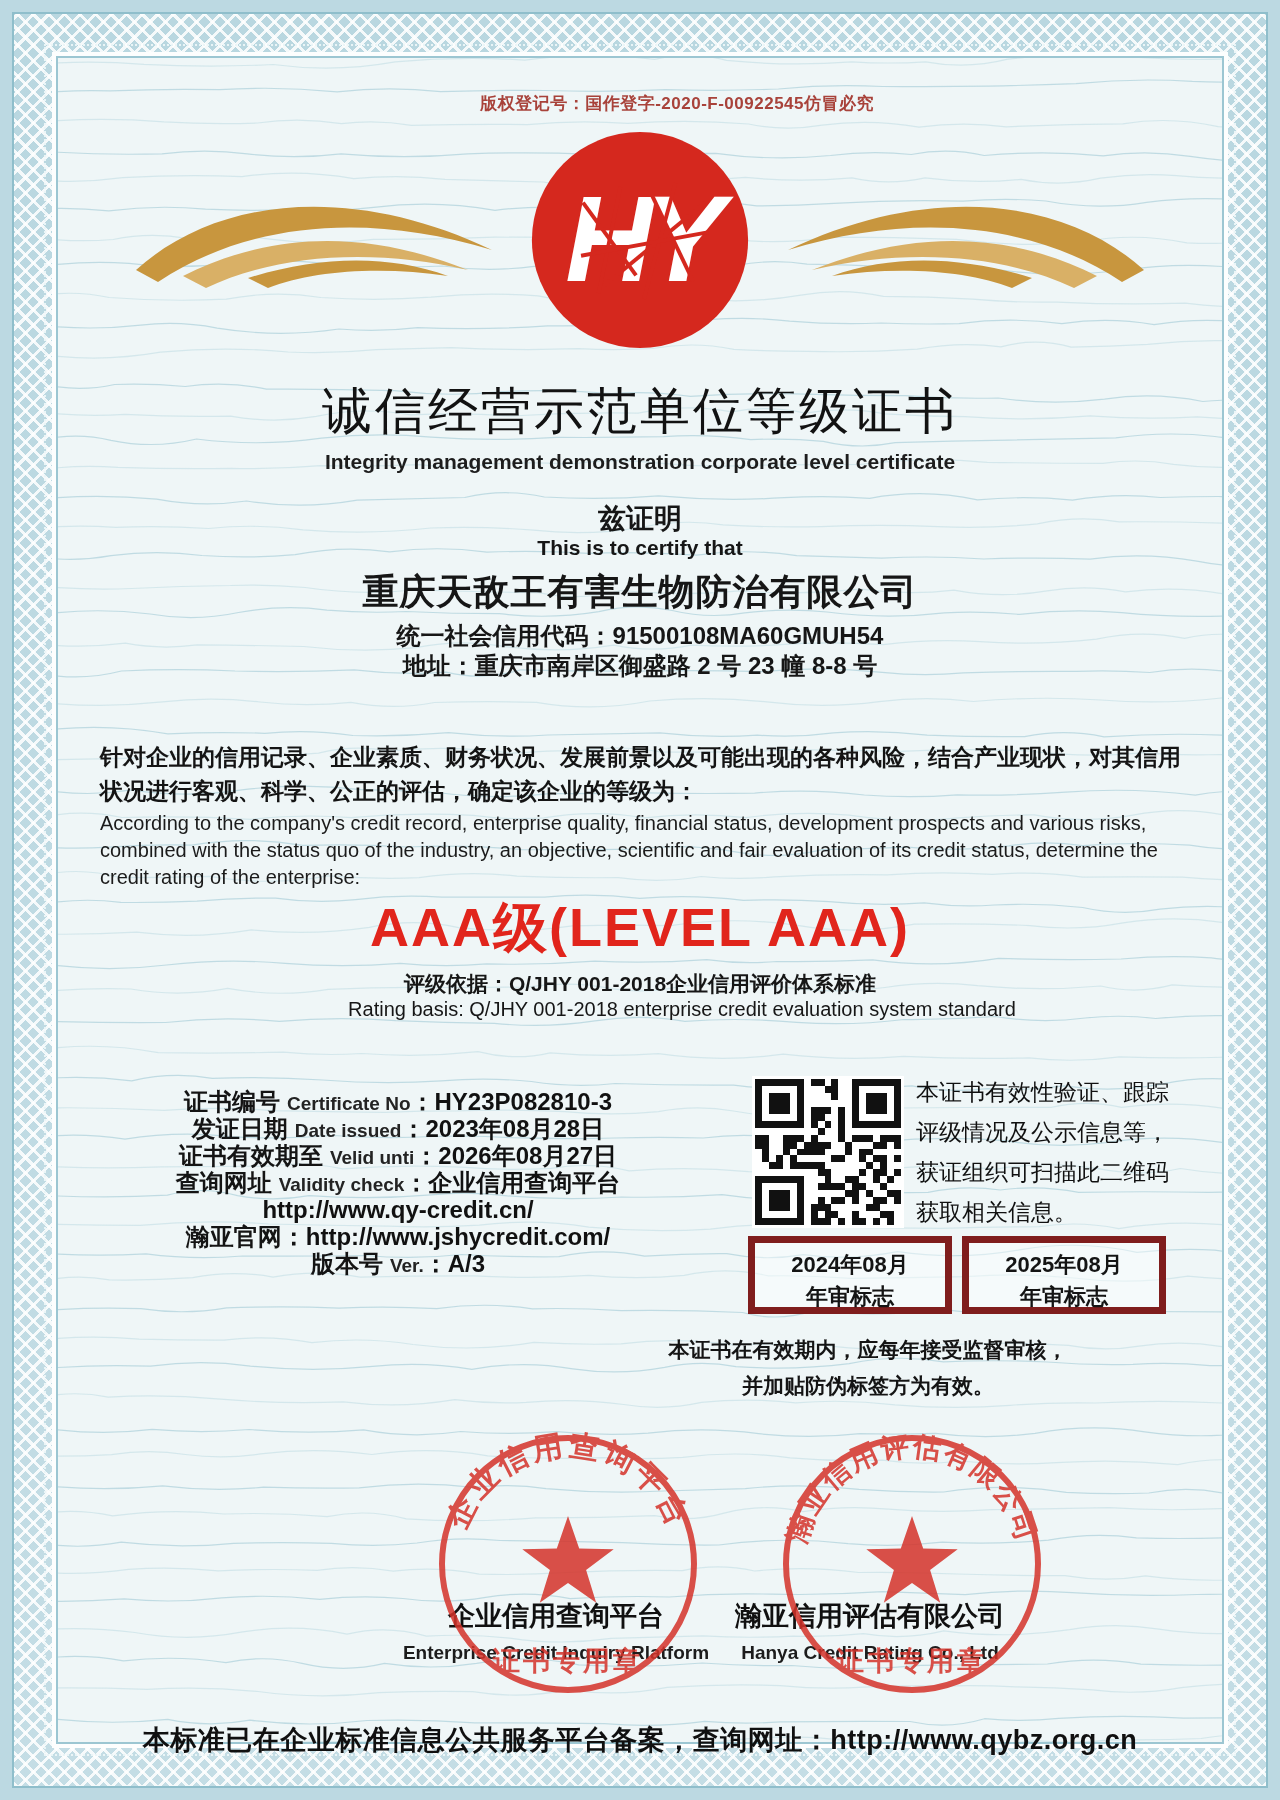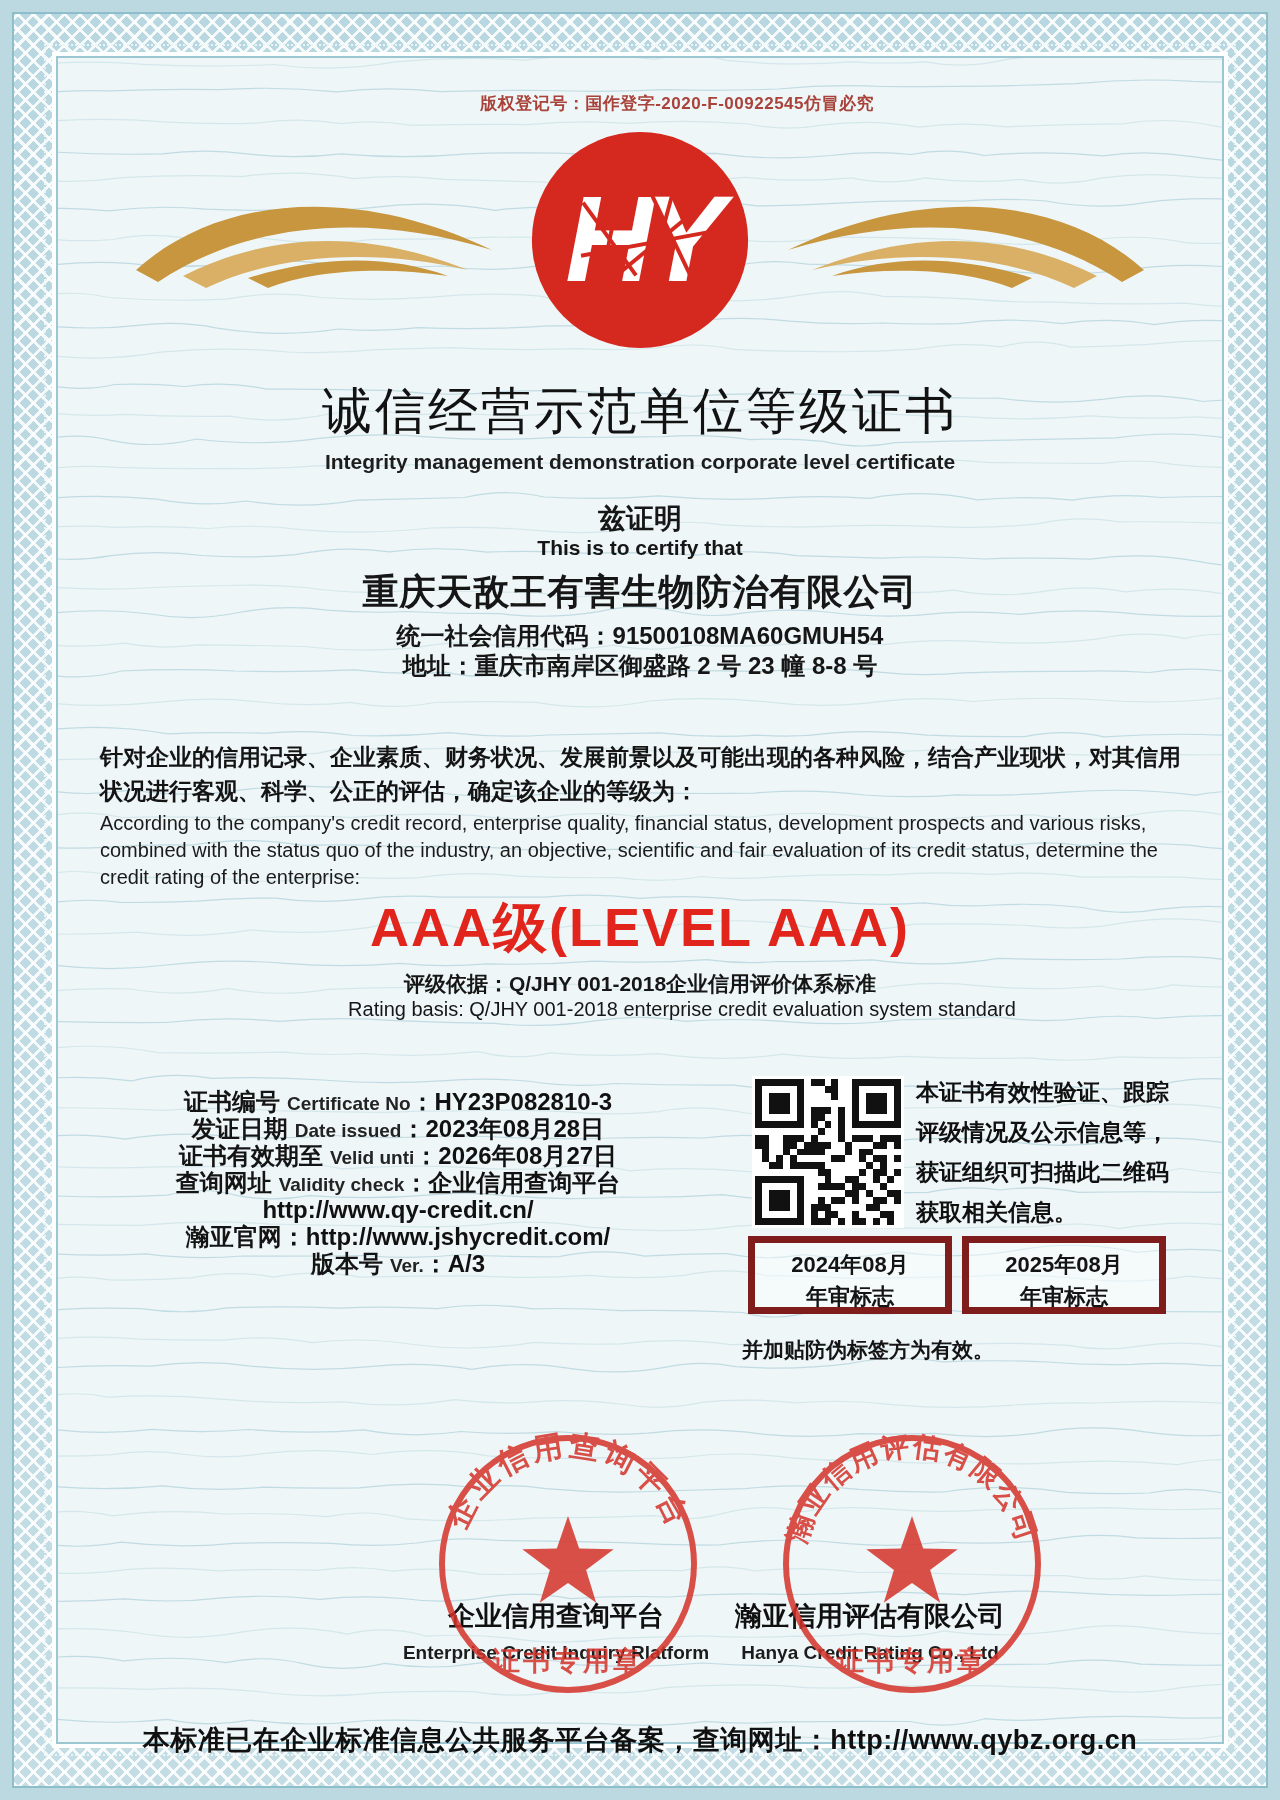--- a/index.html
+++ b/index.html
@@ -39,21 +39,21 @@
   .rating-en{top:998px;font-size:20px;font-weight:500;padding-left:42px;}
 
   .details{left:108px;top:1090px;width:580px;}
   .d-row{line-height:24px;white-space:nowrap;text-align:center;}
   .d-zh{font-size:24px;font-weight:700;color:#141414;}
   .d-en{font-size:19px;font-weight:600;color:#232323;margin-left:7px;}
   .d-en:empty{margin-left:0;}
   .d-val{font-size:24px;font-weight:600;color:#111;}
 
   .qr-wrap{left:752px;top:1076px;width:152px;height:152px;background:#fff;padding:0;}
-  .qr-note{left:916px;top:1072px;width:258px;font-size:23px;font-weight:700;line-height:40px;color:#101010;}
+  .qr-note{left:916px;top:1072px;width:258px;font-size:23px;font-weight:400;line-height:40px;color:#101010;}
 
   .audit-box{top:1236px;width:204px;height:78px;border:7px solid #7f1d1d;background:rgba(252,254,254,.45);
              text-align:center;box-sizing:border-box;padding-top:6px;}
   .ab-line{font-size:22px;font-weight:600;line-height:32px;color:#141414;}
   .audit-note{left:648px;top:1332px;width:440px;text-align:center;font-size:21px;font-weight:600;line-height:36px;color:#141414;}
 
   .seal{width:280px;height:280px;top:1424px;opacity:.85;z-index:5;}
   .seal.left{left:428px;}
   .seal.right{left:772px;}
   .org-col{top:1598px;width:340px;text-align:center;z-index:4;}
@@ -429,20 +429,21 @@
 
     <div class="abs audit-box" style="left:748px">
       <div class="ab-line">2024年08月</div>
       <div class="ab-line">年审标志</div>
     </div>
     <div class="abs audit-box" style="left:962px">
       <div class="ab-line">2025年08月</div>
       <div class="ab-line">年审标志</div>
     </div>
     <div class="abs audit-note">
+      <div>本证书在有效期内，应每年接受监督审核，</div>
       <div>并加贴防伪标签方为有效。</div>
     </div>
 
     <div class="abs org-col left">
       <div class="org-zh">企业信用查询平台</div>
       <div class="org-en">Enterprise Credit Inquiry Rlatform</div>
     </div>
     <div class="abs org-col right">
       <div class="org-zh">瀚亚信用评估有限公司</div>
       <div class="org-en">Hanya Credit Rating Co., Ltd</div>

